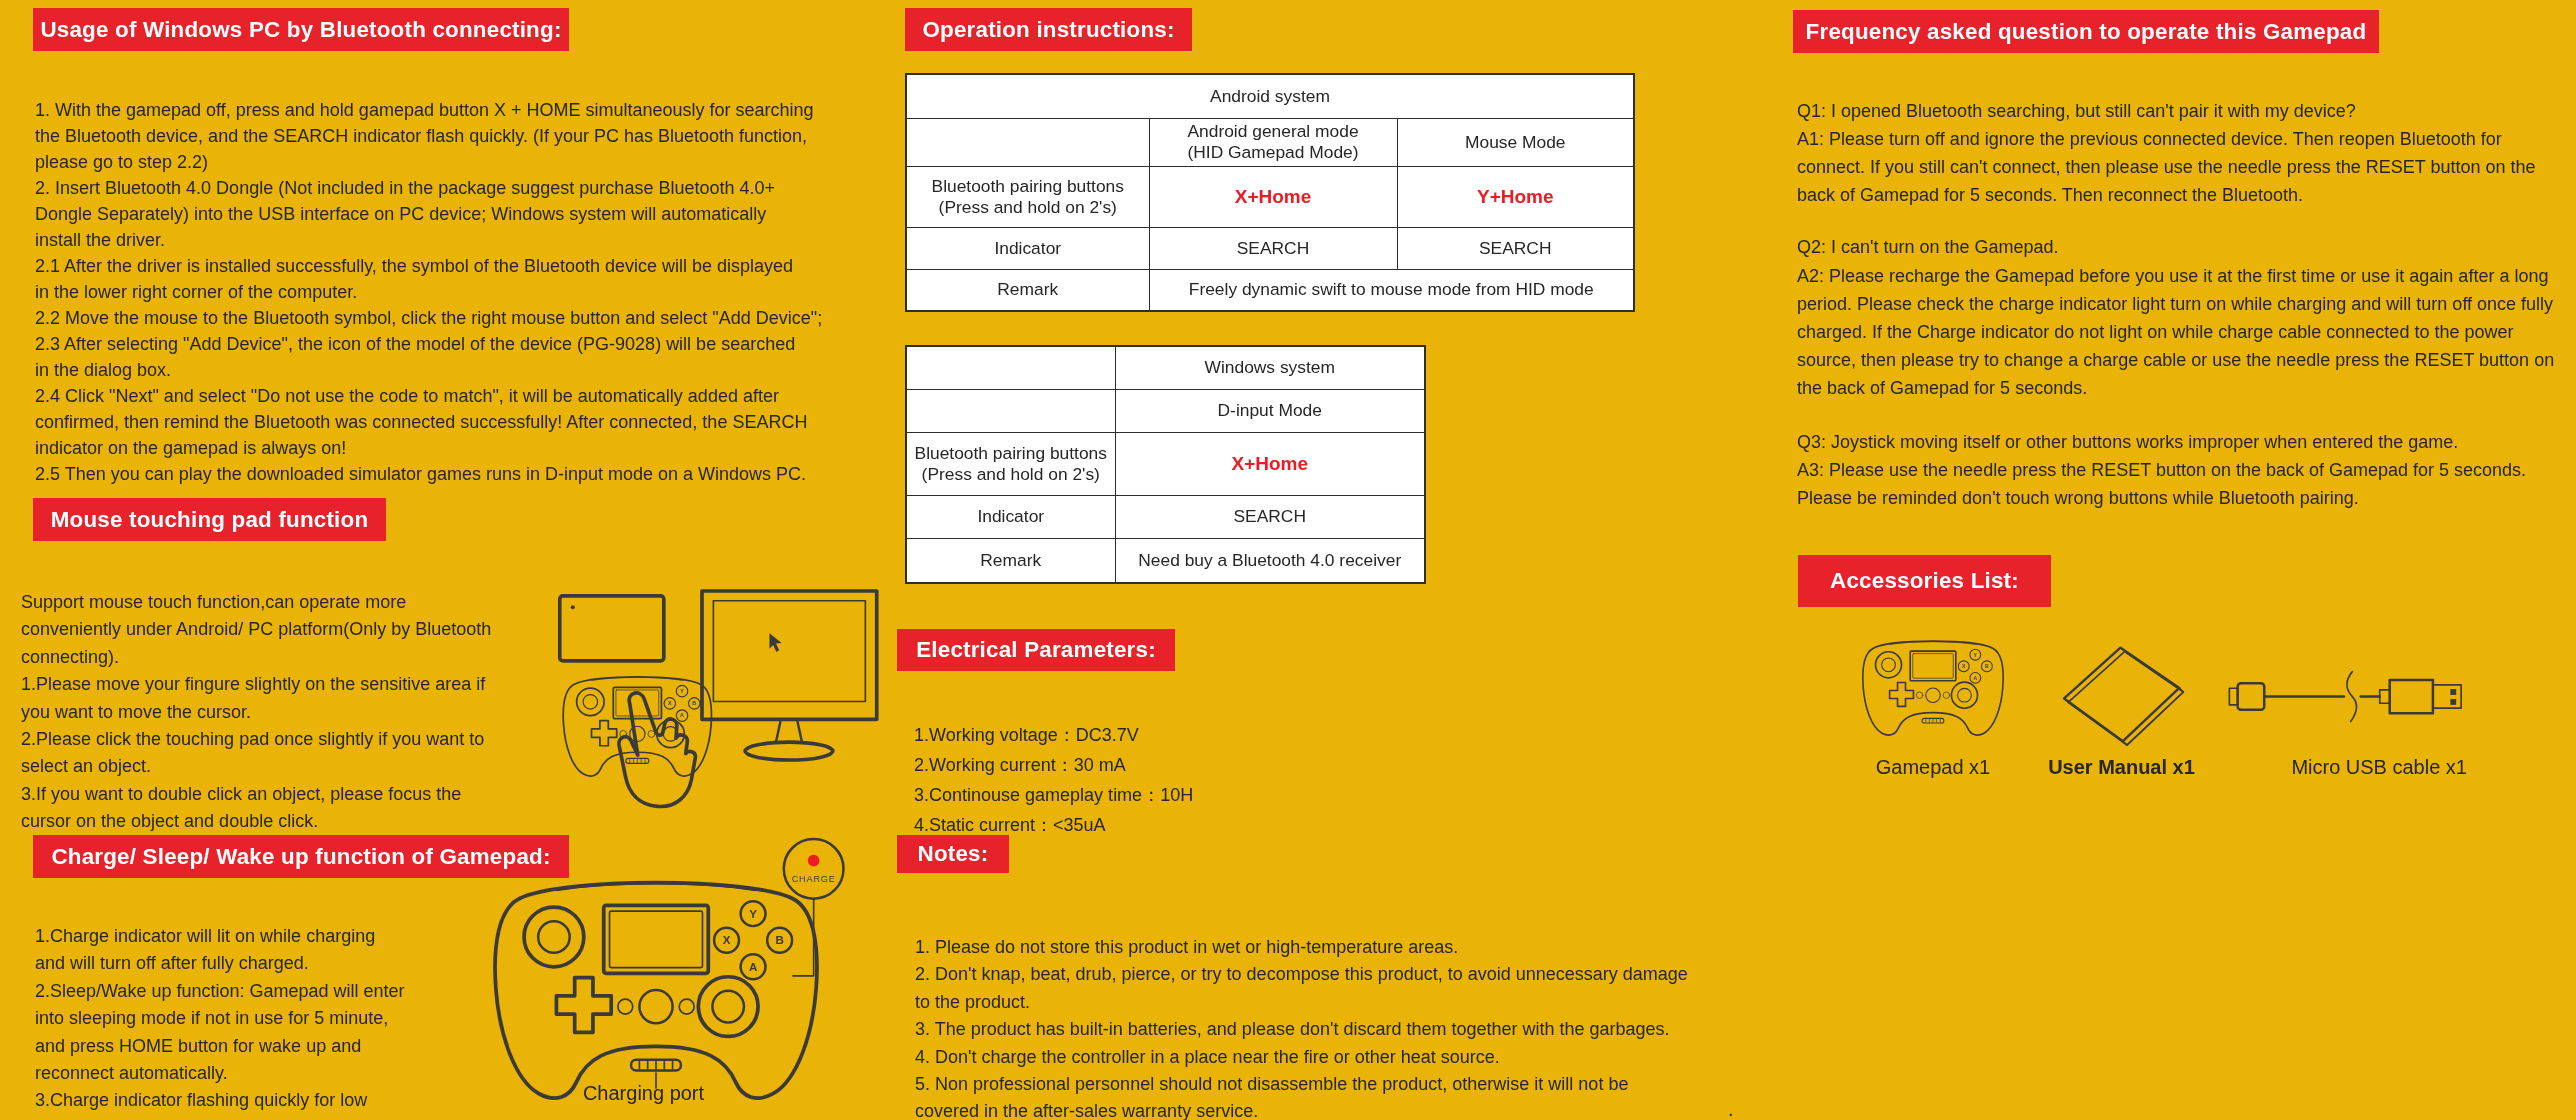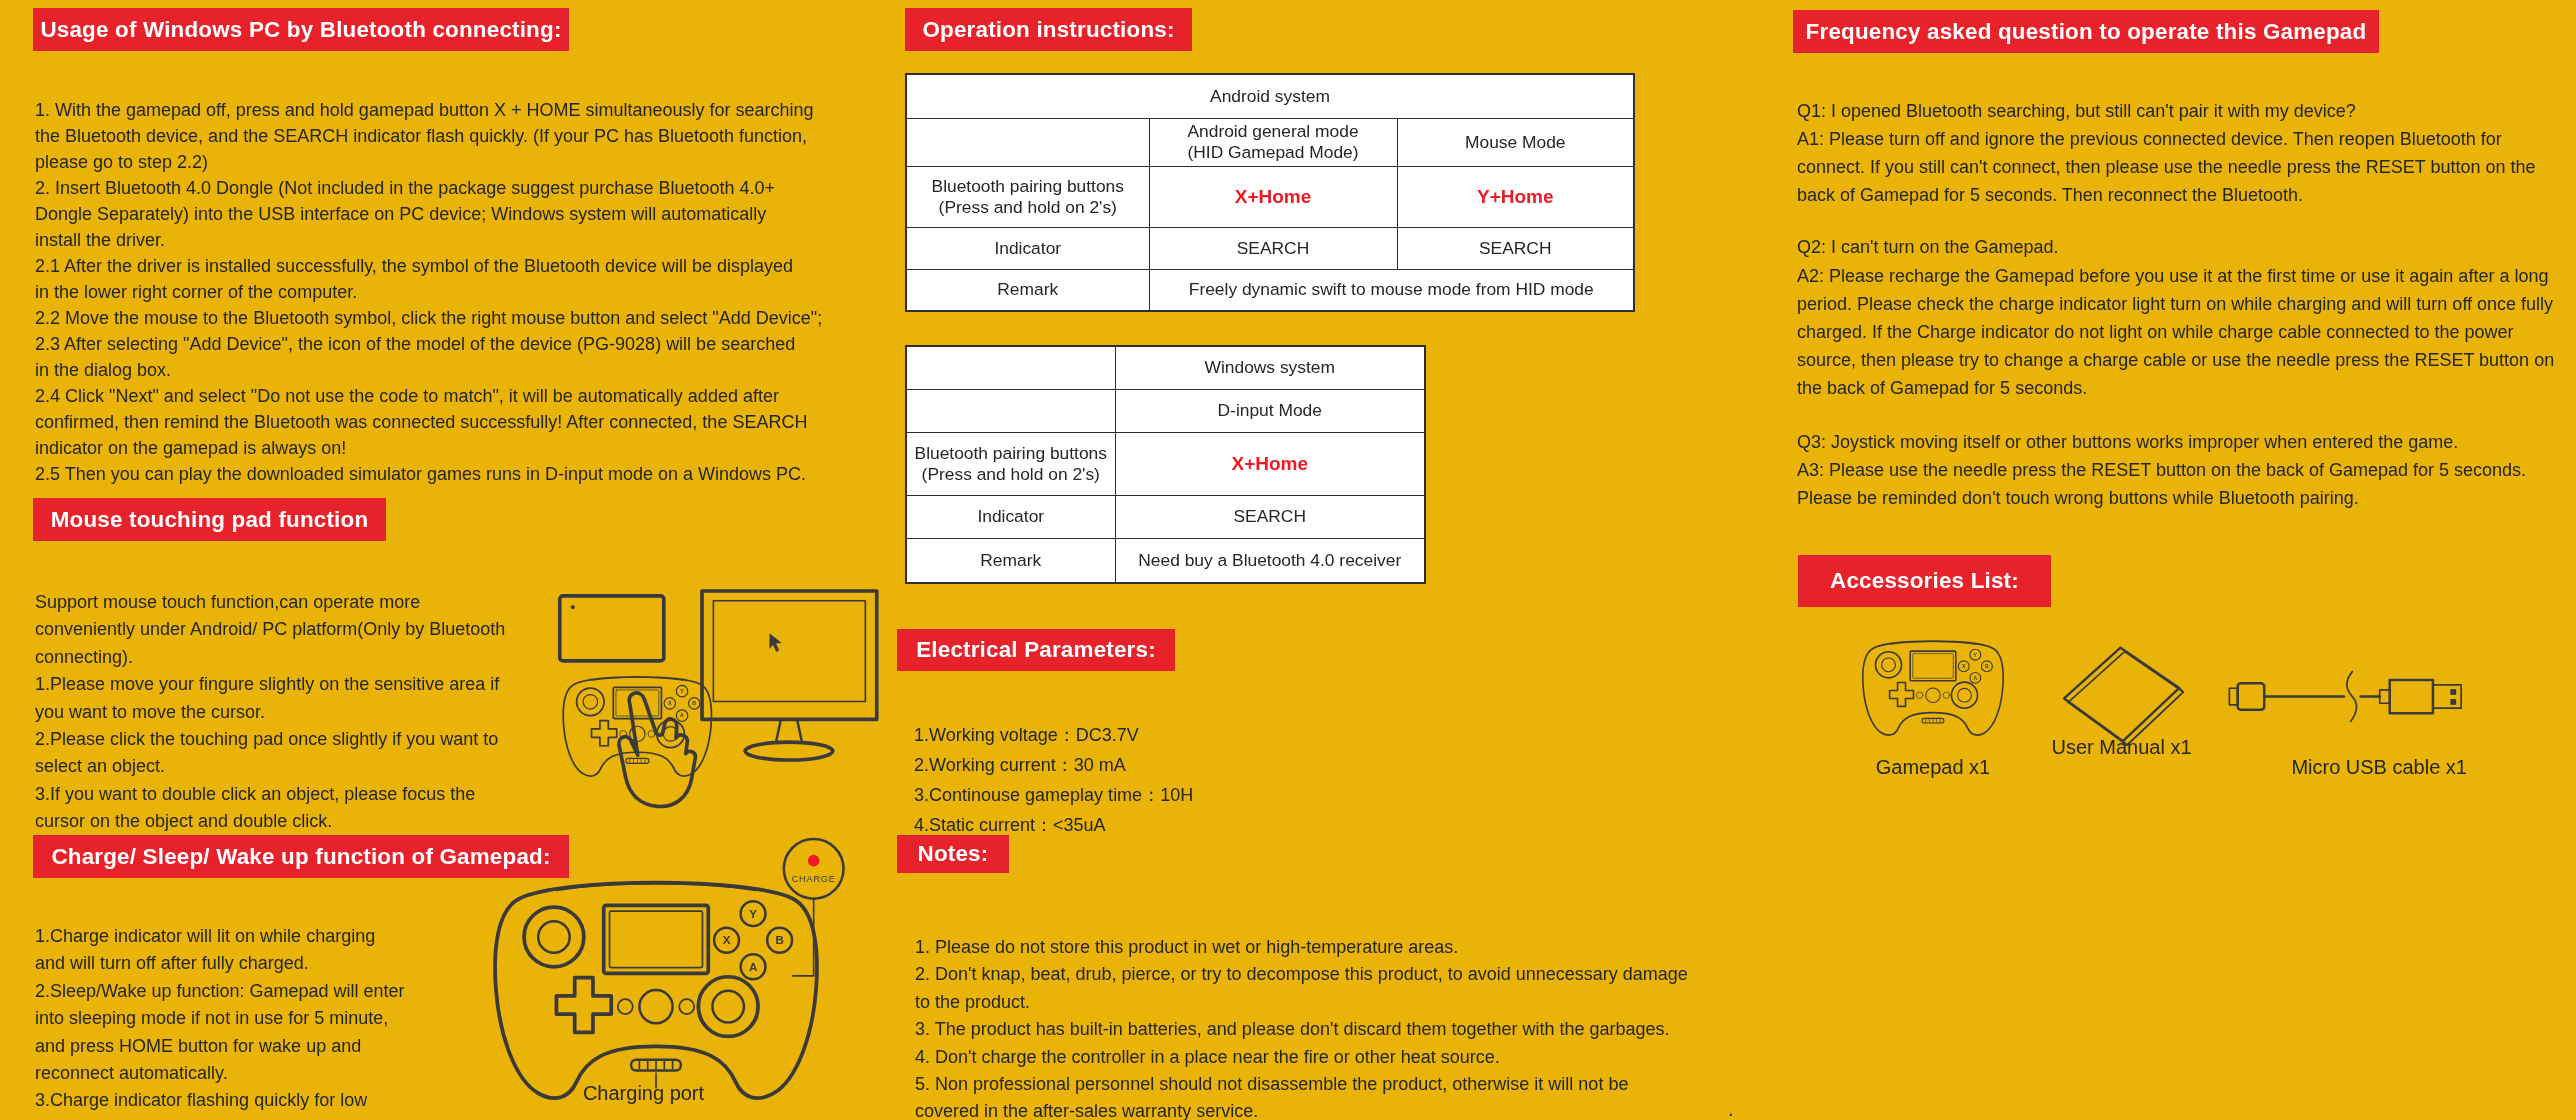--- a/index.html
+++ b/index.html
@@ -98,21 +98,21 @@
 2.3 After selecting "Add Device", the icon of the model of the device (PG-9028) will be searched
 in the dialog box.
 2.4 Click "Next" and select "Do not use the code to match", it will be automatically added after
 confirmed, then remind the Bluetooth was connected successfully! After connected, the SEARCH
 indicator on the gamepad is always on!
 2.5 Then you can play the downloaded simulator games runs in D-input mode on a Windows PC.</div>
 
   <div class="redbar" style="left:33px;top:498px;width:353px;">
     <span>Mouse touching pad function</span>
   </div>
-  <div class="txt lh33" style="left:35px;top:565px;width:532px;">Support mouse touch function,can operate more
+  <div class="txt lh33" style="left:21px;top:565px;width:532px;">Support mouse touch function,can operate more
 conveniently under Android/ PC platform(Only by Bluetooth
 connecting).
 1.Please move your fingure slightly on the sensitive area if
 you want to move the cursor.
 2.Please click the touching pad once slightly if you want to
 select an object.
 3.If you want to double click an object, please focus the
 cursor on the object and double click.</div>
 
   <svg style="left:511px;top:591px;" width="382" viewBox="0 0 470 290">
@@ -278,17 +278,17 @@
     <path class="art art-thin" d="M152,14 q-13,16 0,30 q11,12 -2,30"></path>
     <path class="art" d="M162,44 H185"></path>
     <rect class="art art-thin" x="185" y="36" width="12" height="16"></rect>
     <rect class="art" x="197" y="24" width="52" height="40"></rect>
     <rect class="art art-thin" x="249" y="30" width="34" height="28"></rect>
     <rect class="art-fill" x="270" y="35" width="7" height="7"></rect>
     <rect class="art-fill" x="270" y="47" width="7" height="7"></rect>
   </svg>
 
   <div class="cap" style="left:1848px;top:756px;width:170px;">Gamepad x1</div>
-  <div class="cap" style="left:2024px;top:736px;width:195px;">User Manual x1</div>
+  <div class="cap" style="left:2024px;top:756px;width:195px;font-weight:bold;">User Manual x1</div>
   <div class="cap" style="left:2226px;top:756px;width:241px;text-align:right;">Micro USB cable x1</div>
 
 </div>
 
 
 </body></html>

